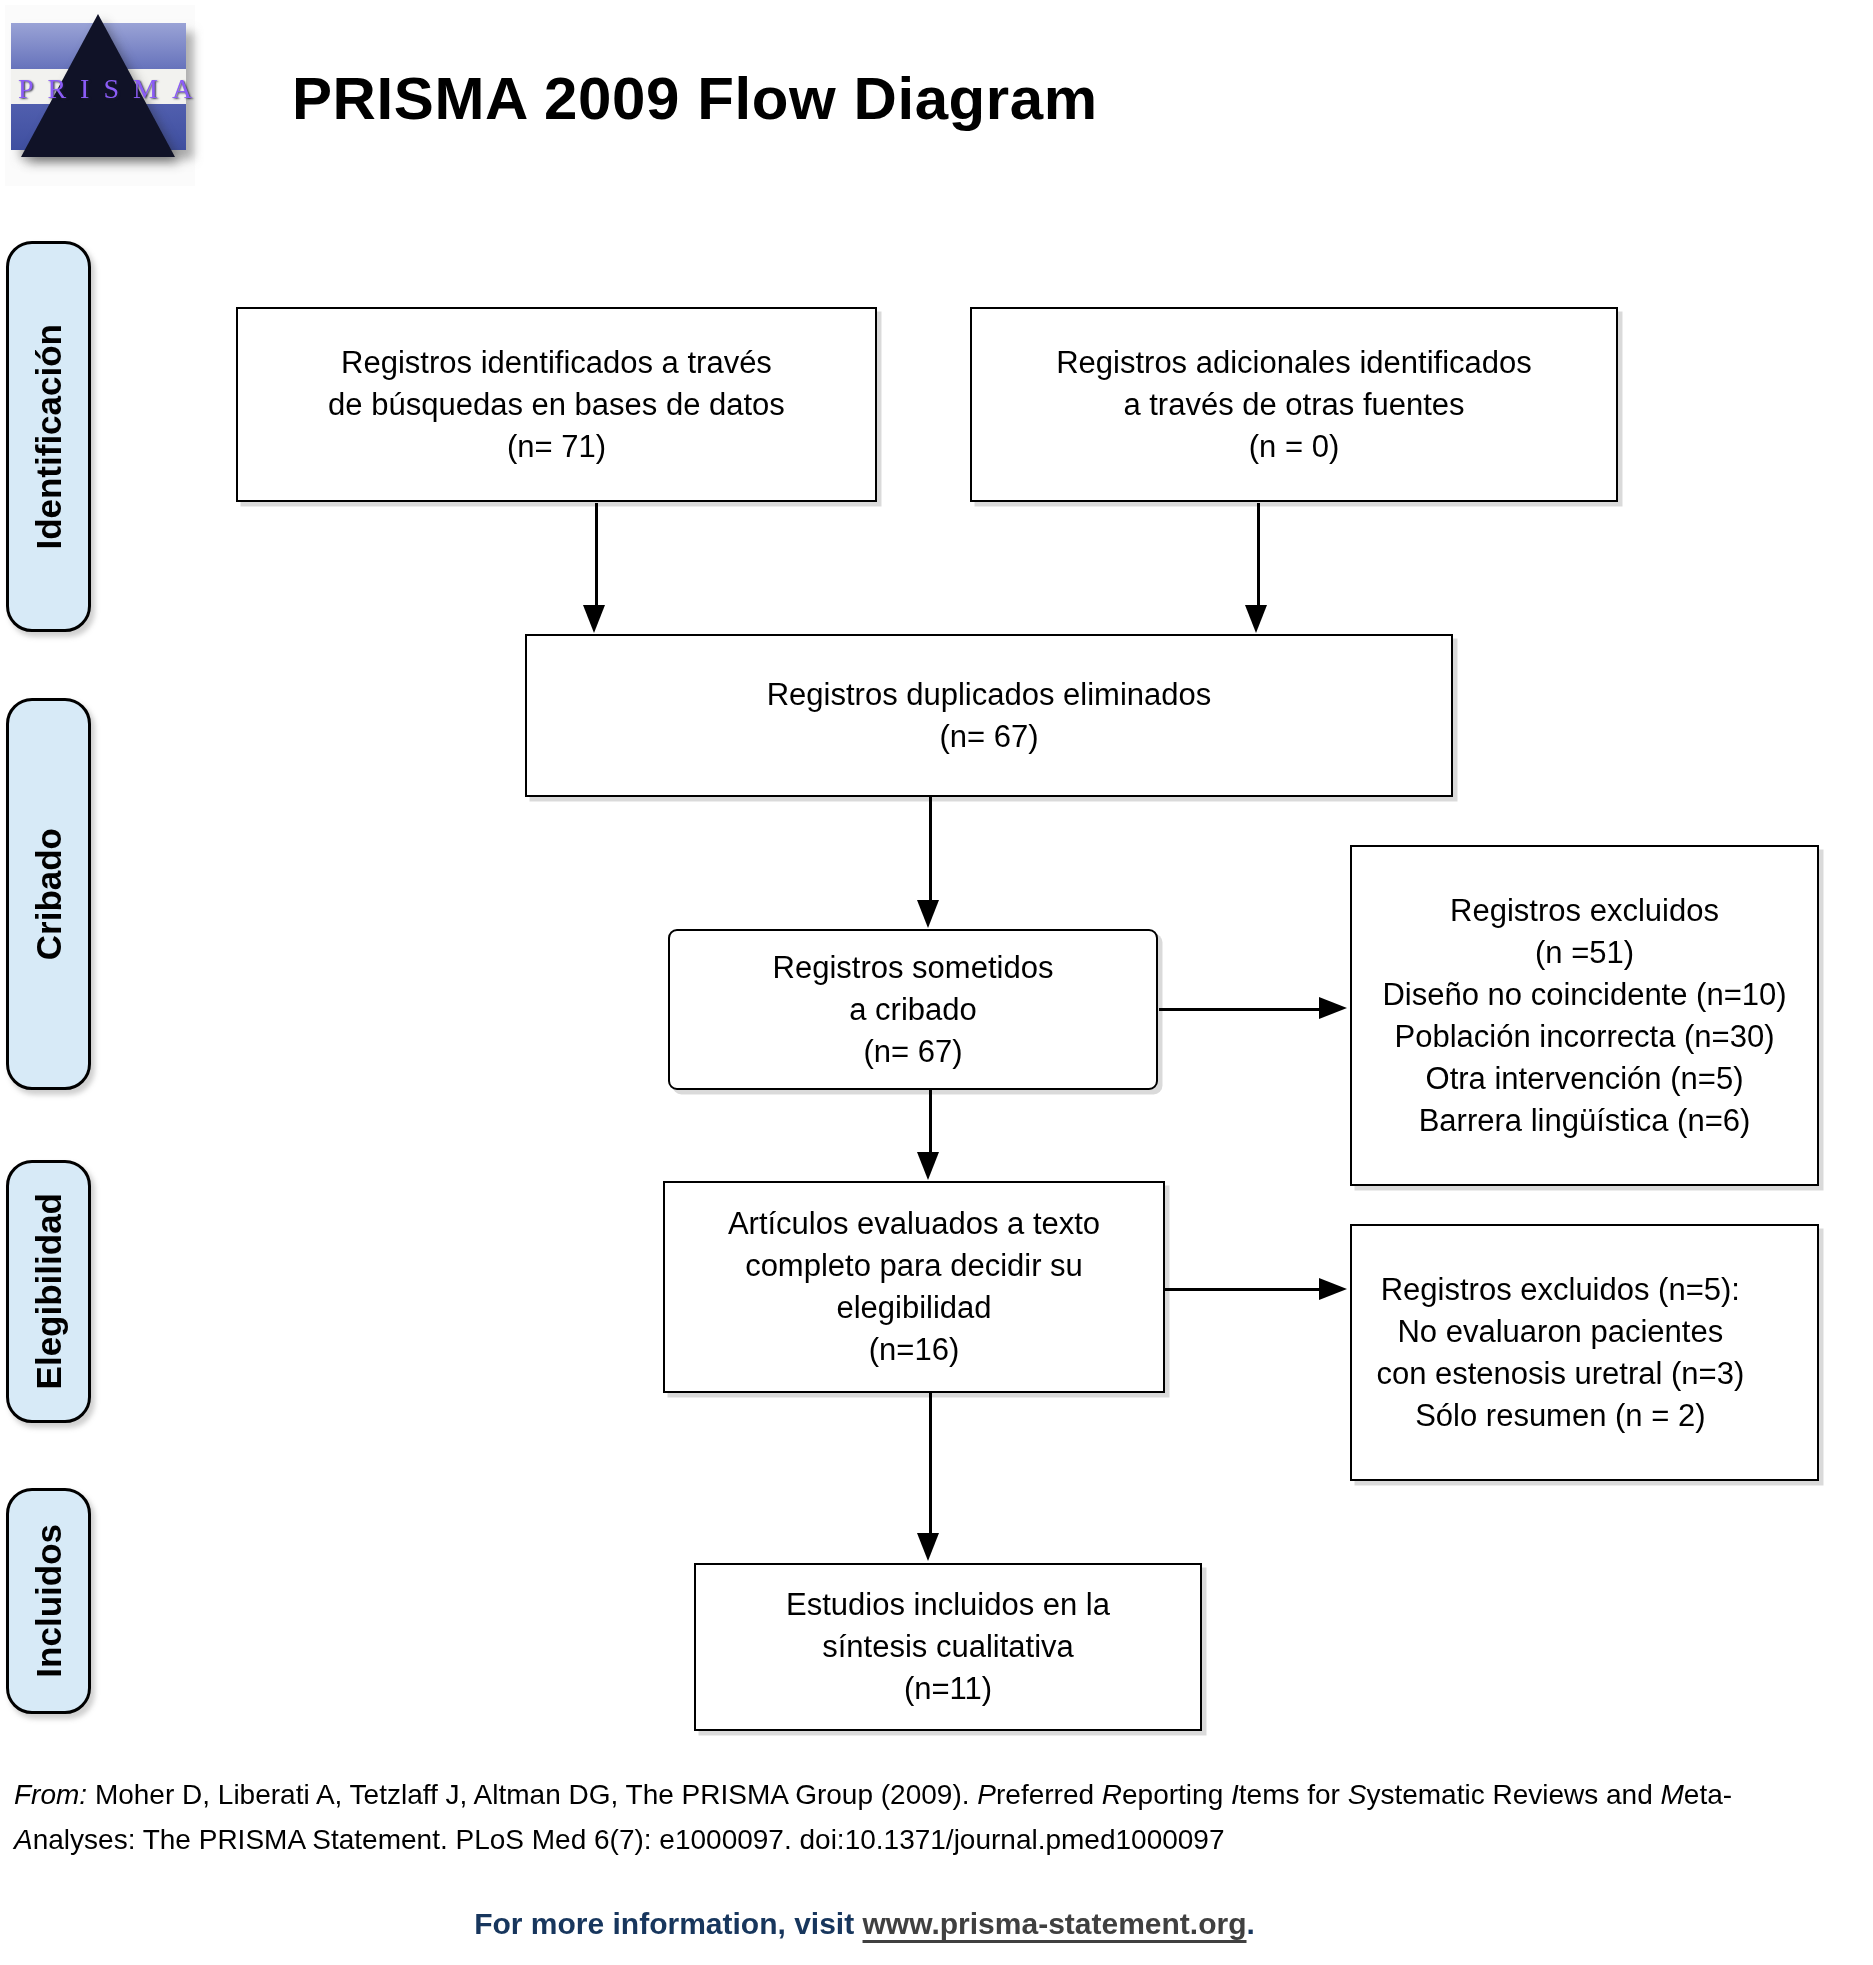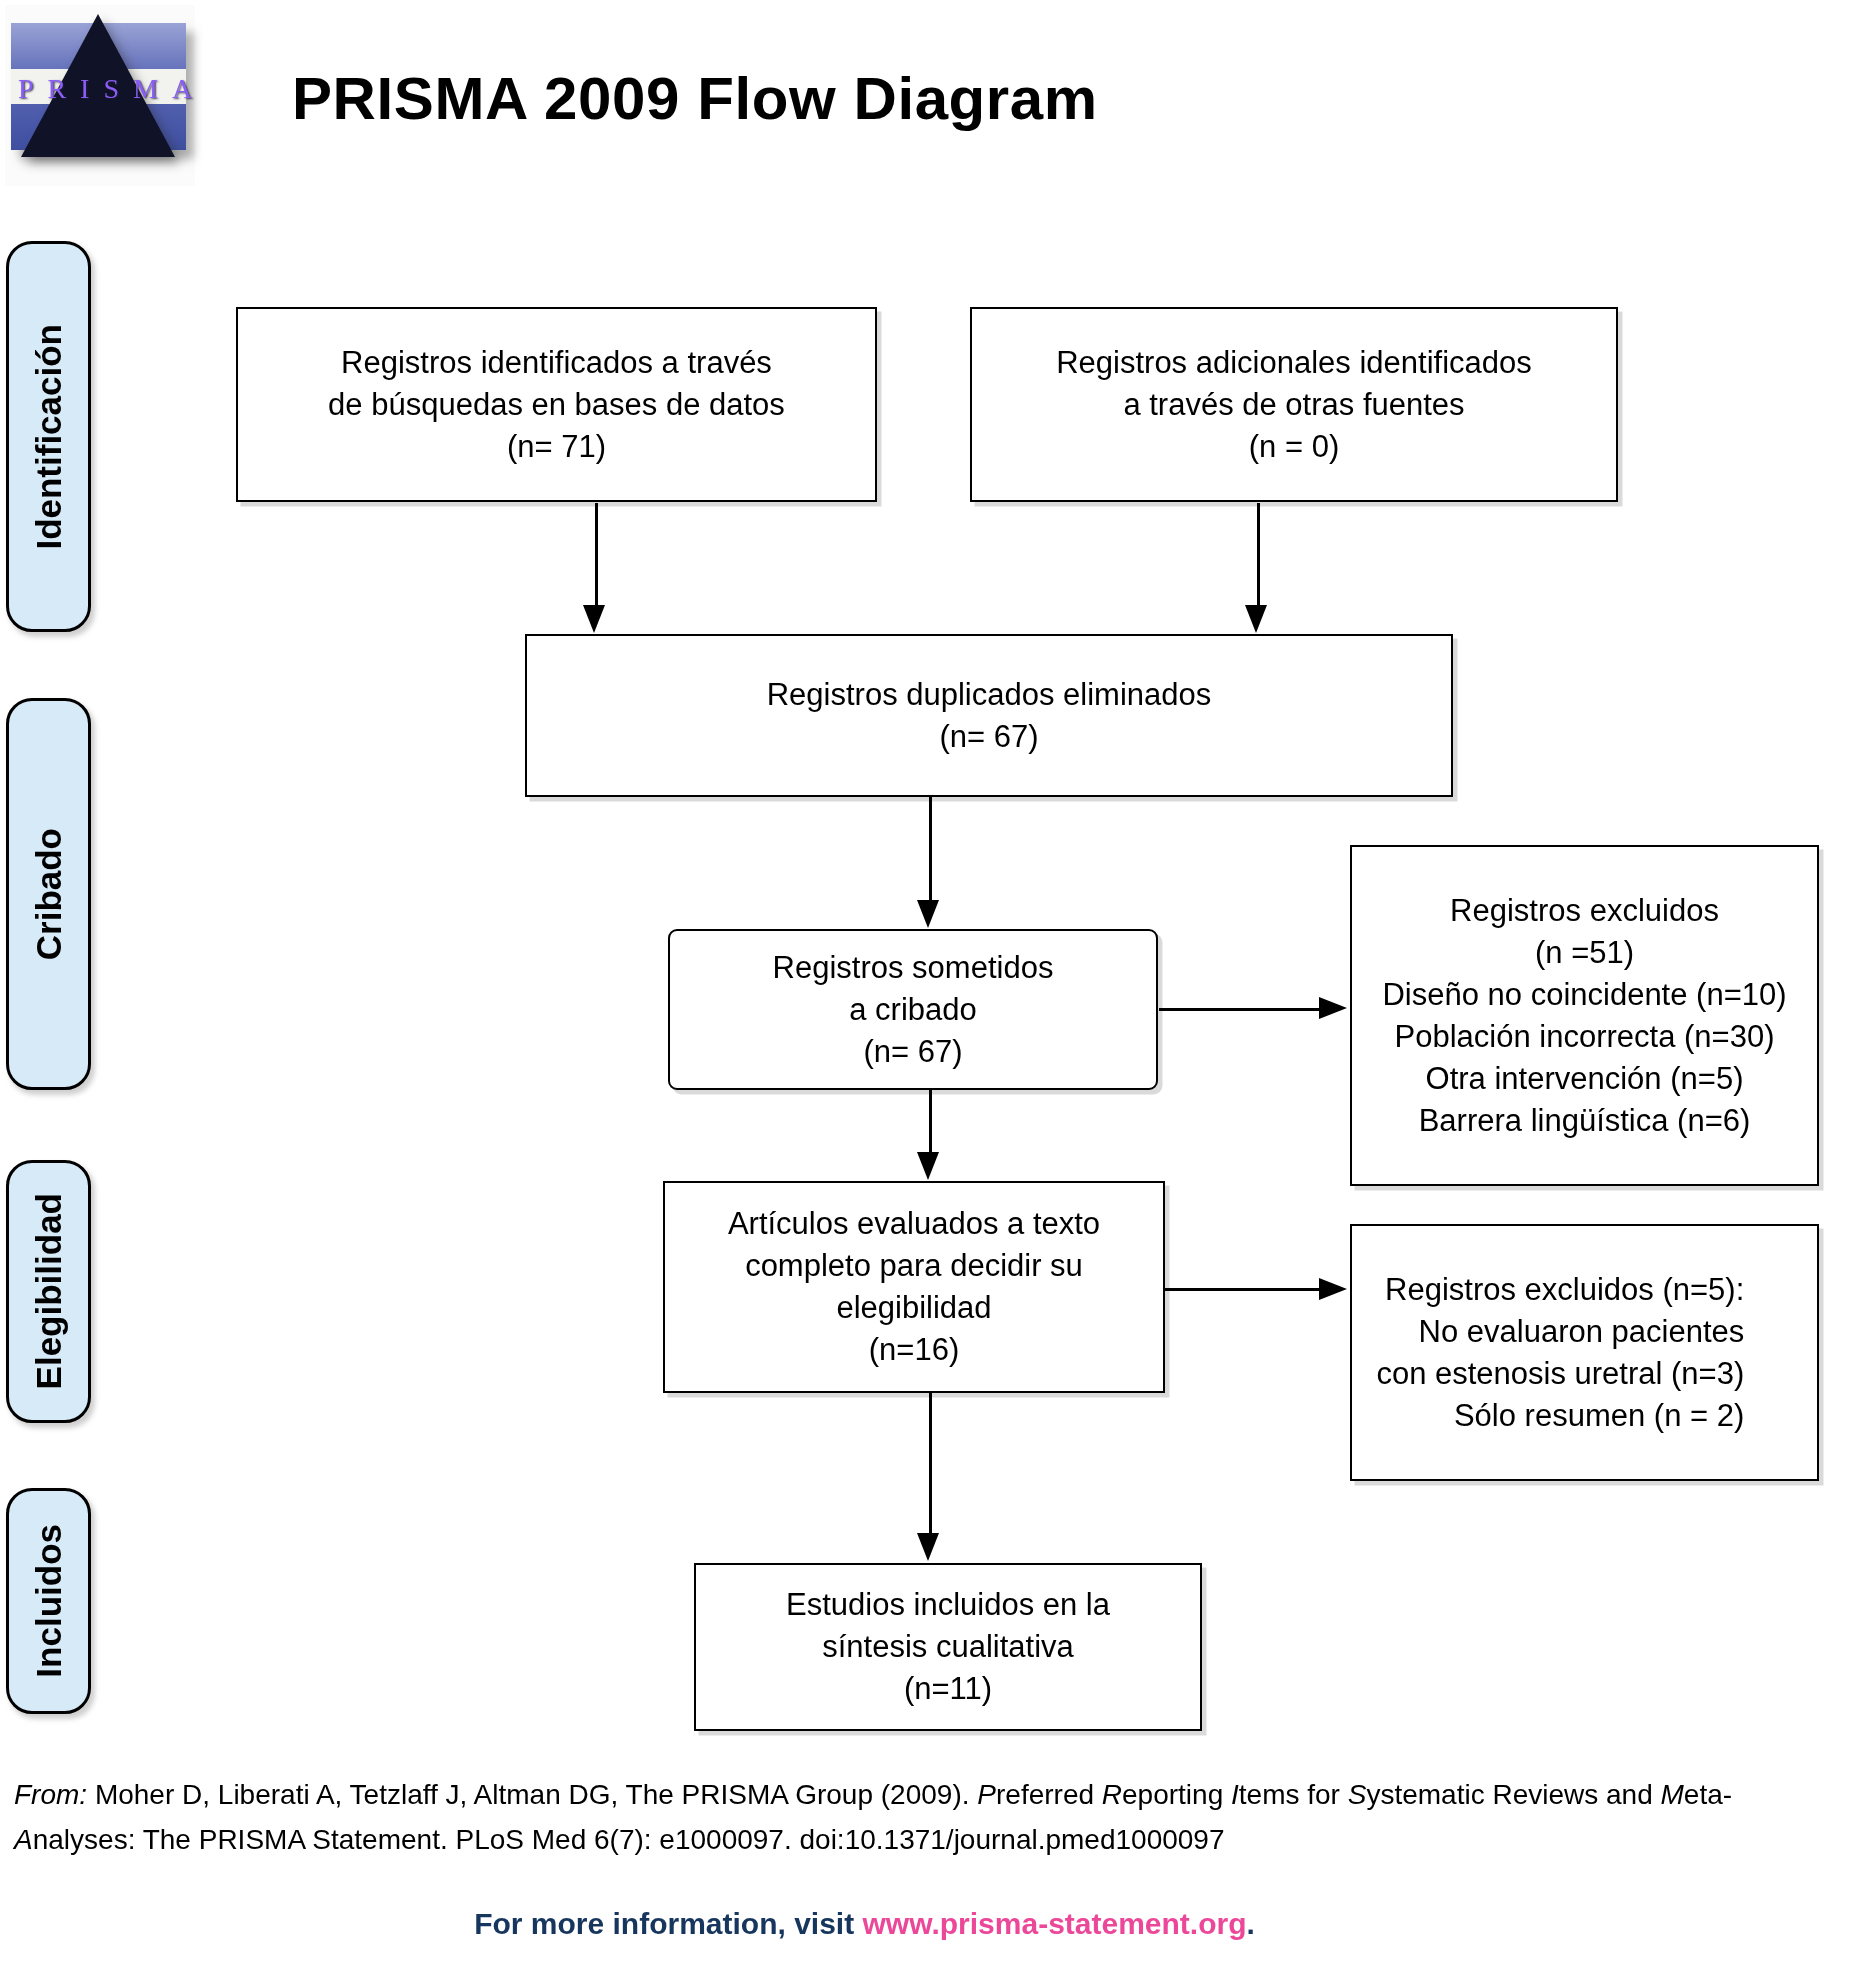--- a/index.html
+++ b/index.html
@@ -34,21 +34,21 @@
   .stage-ident{top:241px;height:391px;}
   .stage-crib{top:698px;height:392px;}
   .stage-eleg{top:1160px;height:263px;}
   .stage-incl{top:1488px;height:226px;}
 
   
   .fbox{position:absolute;border:2.6px solid #000;background:#fff;box-sizing:border-box;
     display:flex;align-items:center;justify-content:center;text-align:center;
     white-space:pre-line;font-size:31px;line-height:42px;
     box-shadow:4.5px 4.5px 0 rgba(150,150,150,0.35);}
-  .fbox.left{justify-content:flex-start;text-align:right;padding-left:24.4px;}
+  .fbox.left{justify-content:flex-start;text-align:center;padding-left:24.4px;}
 
   .box-db       {left:236px;  top:307px;  width:641px;  height:195px;}
   .box-other    {left:970px; top:307px;  width:648px; height:195px;}
   .box-dup      {left:525px;  top:634px;  width:928px; height:163px;}
   .box-screen   {left:668px; top:929px; width:490px;  height:161px;border-radius:9px;}
   .box-excl1    {left:1350px; top:845px; width:469px;  height:341px;}
   .box-fulltext {left:663px; top:1181px; width:502px;  height:212px;}
   .box-excl2    {left:1350px; top:1224px; width:469px;  height:257px;}
   .box-included {left:694px; top:1563px; width:508px;  height:168px;}
 
@@ -62,21 +62,21 @@
     border-top:11.6px solid transparent;border-bottom:11.6px solid transparent;
     border-left:28px solid #000;}
 
   
   .citation{position:absolute;left:14px;top:1772px;width:1851px;
     font-size:28px;line-height:45px;white-space:pre-line;}
   .citation i{font-style:italic;}
   .cite-from{font-style:italic;}
   .info-line{position:absolute;left:106px;top:1907px;width:1517px;text-align:center;
     font-size:30px;font-weight:bold;color:#17365d;}
-  .info-link{color:#ec4899;text-decoration-thickness:2.6px;
+  .info-link{color:#404040;text-decoration:underline;text-decoration-thickness:2.6px;
     text-underline-offset:5.8px;cursor:pointer;}
 </style>
 </head>
 <body>
 
 <div class="logo">
   <div class="logo-rect"></div>
   <div class="logo-stripe"></div>
   <div class="logo-tri"></div>
   <div class="logo-letters">PRISMA</div>

